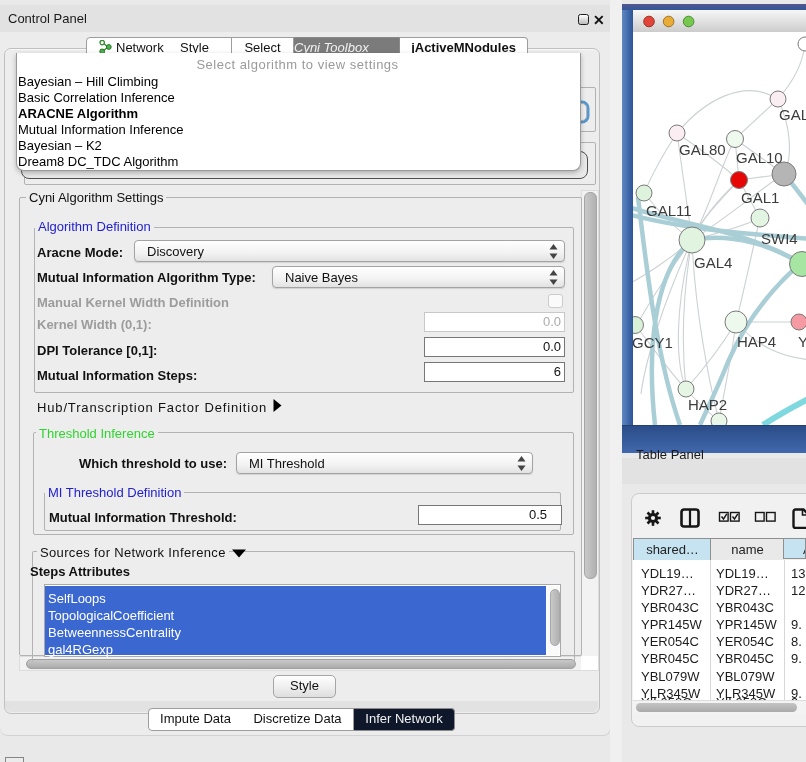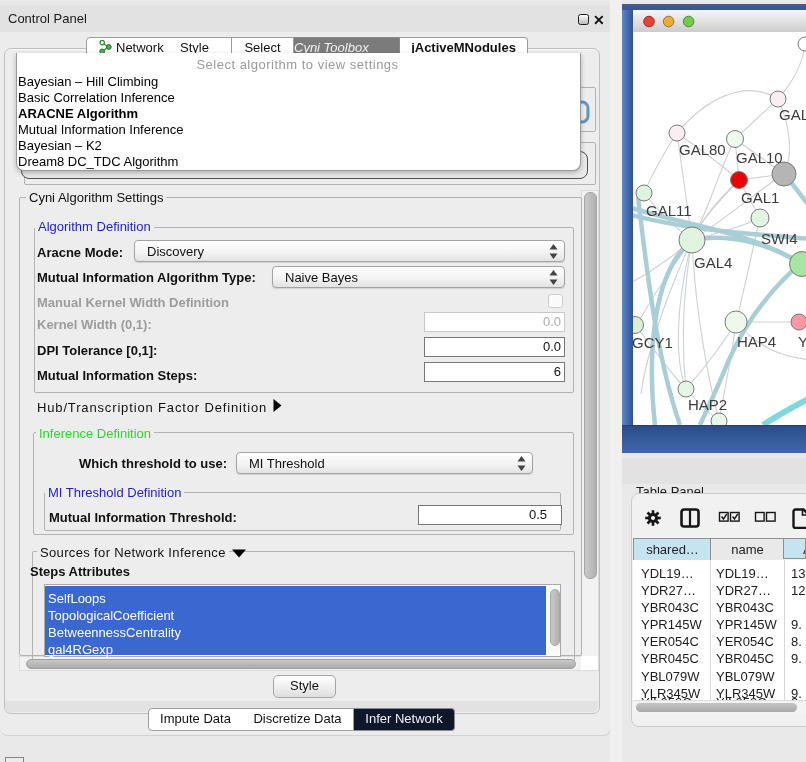--- a/index.html
+++ b/index.html
@@ -72,21 +72,21 @@
 
 <div class="abs b" style="left:37px;top:368px;">Mutual Information Steps:</div>
 <div class="fld" style="left:424px;top:362px;width:136px;height:17px;border:1px solid #777;padding:1px 3px 0 0;">6</div>
 
 <div class="abs" style="left:37px;top:400px;letter-spacing:0.85px;">Hub/Transcription Factor Definition</div>
 <svg class="abs" style="left:273px;top:399px;" width="9" height="13" viewBox="0 0 9 13">
     <path d="M0.5 0 L8.5 6.5 L0.5 13 Z" fill="#000"></path>
   </svg>
 
 <div class="gbox" style="left:33px;top:432px;width:539px;height:101px;"></div>
-<div class="glab" style="left:36px;top:426px;color:#2fd42f;">Inference Definition</div>
+<div class="glab" style="left:36px;top:426px;color:#2fd42f;">Threshold Inference</div>
 
 <div class="abs b" style="left:79px;top:456px;">Which threshold to use:</div>
 <div class="combo" style="left:236px;top:451.5px;width:295px;height:20px;">
     <span class="ct">MI Threshold</span>
  <svg class="spin" viewBox="0 0 9 15">
       <path d="M4.5 0 L8.5 5.5 L0.5 5.5 Z" fill="#444"></path>
       <path d="M4.5 15 L8.5 9.5 L0.5 9.5 Z" fill="#444"></path>
     </svg>
   </div>
 
@@ -223,21 +223,21 @@
     <text x="61" y="236">GAL4</text>
     <text x="-1" y="316">GCY1</text>
     <text x="104" y="315">HAP4</text>
     <text x="165" y="315">YJ</text>
     <text x="55" y="378">HAP2</text>
   </g>
 </svg>
 </div>
 
 <div class="abs" style="left:622px;top:458px;width:184px;height:26px;background:#e2e2e2;"></div>
-<div class="abs" style="left:636px;top:484px;color:#1a1a1a;">Table Panel</div>
+<div class="abs" style="left:636px;top:447px;color:#1a1a1a;">Table Panel</div>
 
 <div class="abs" style="left:631px;top:493px;width:182px;height:232px;background:#f1f1f1;border:1px solid #cccccc;border-radius:8px;"></div>
 
 <svg class="abs" style="left:644px;top:508px;" width="165" height="21" viewBox="0 0 165 21">
 
   <g fill="#161616">
    <circle cx="9" cy="10" r="5.1"></circle>
    <g stroke="#161616" stroke-width="2.6">
      <line x1="9" y1="2.2" x2="9" y2="17.8"></line>
      <line x1="1.2" y1="10" x2="16.8" y2="10"></line>

